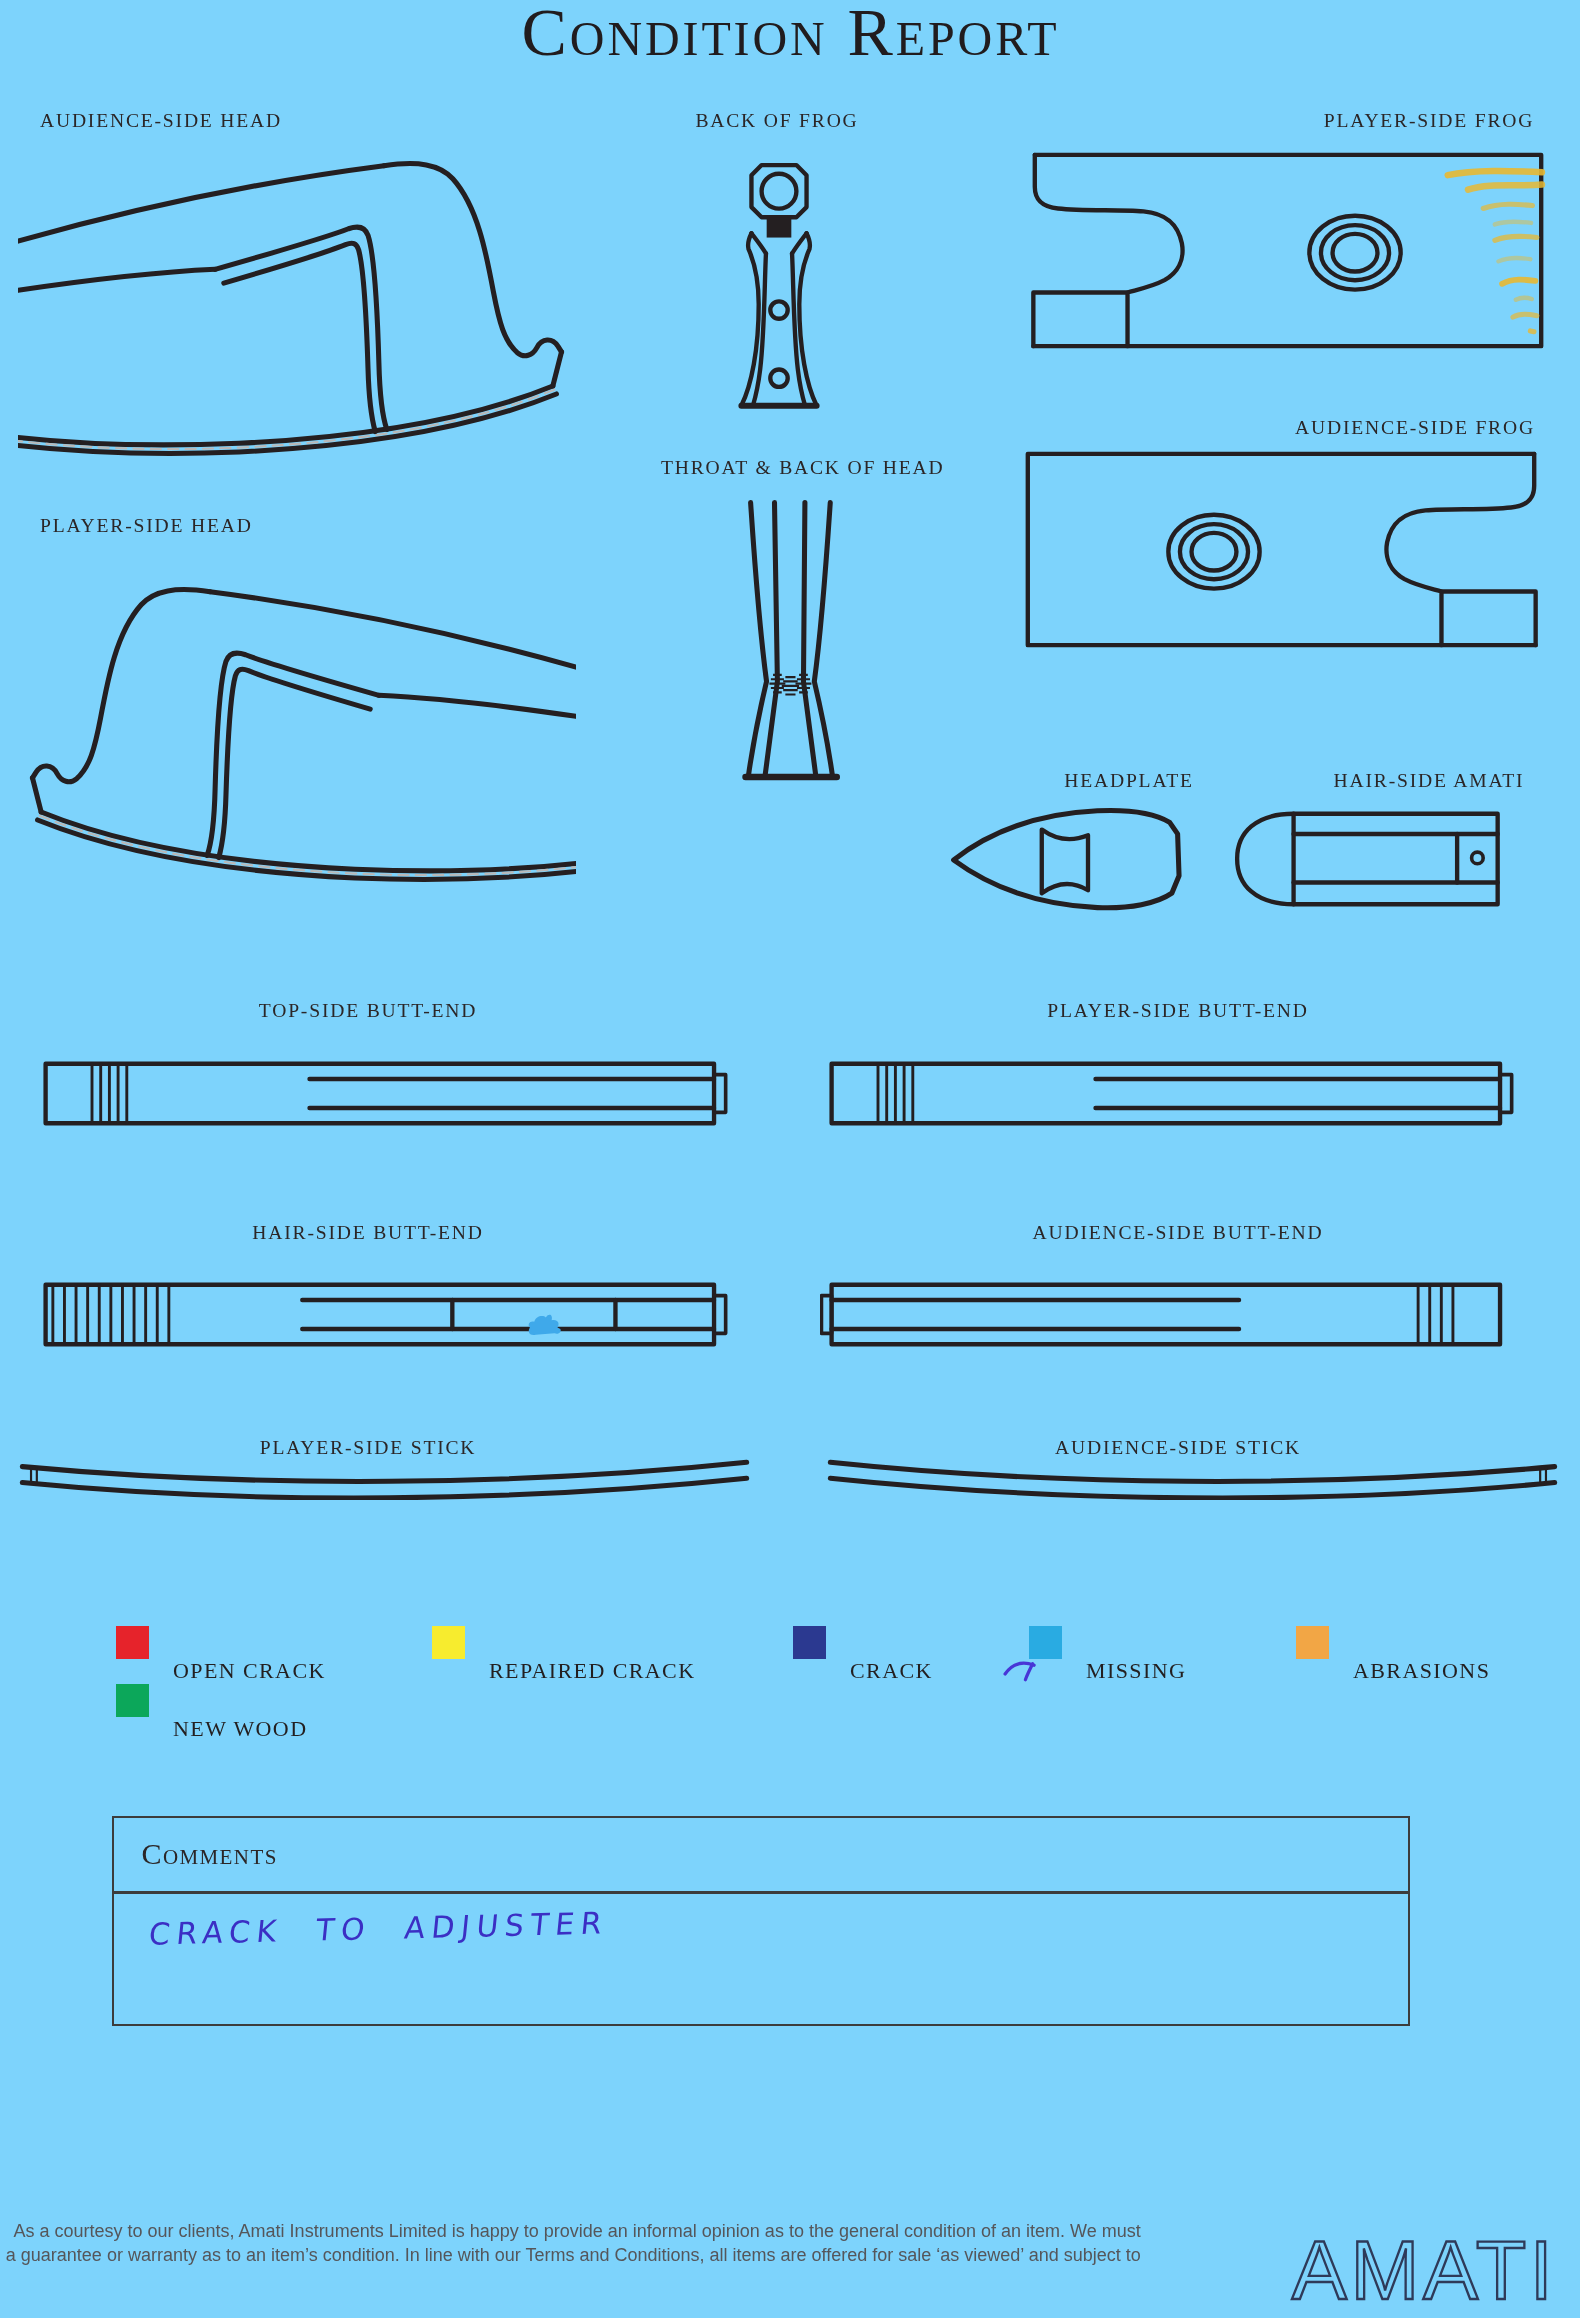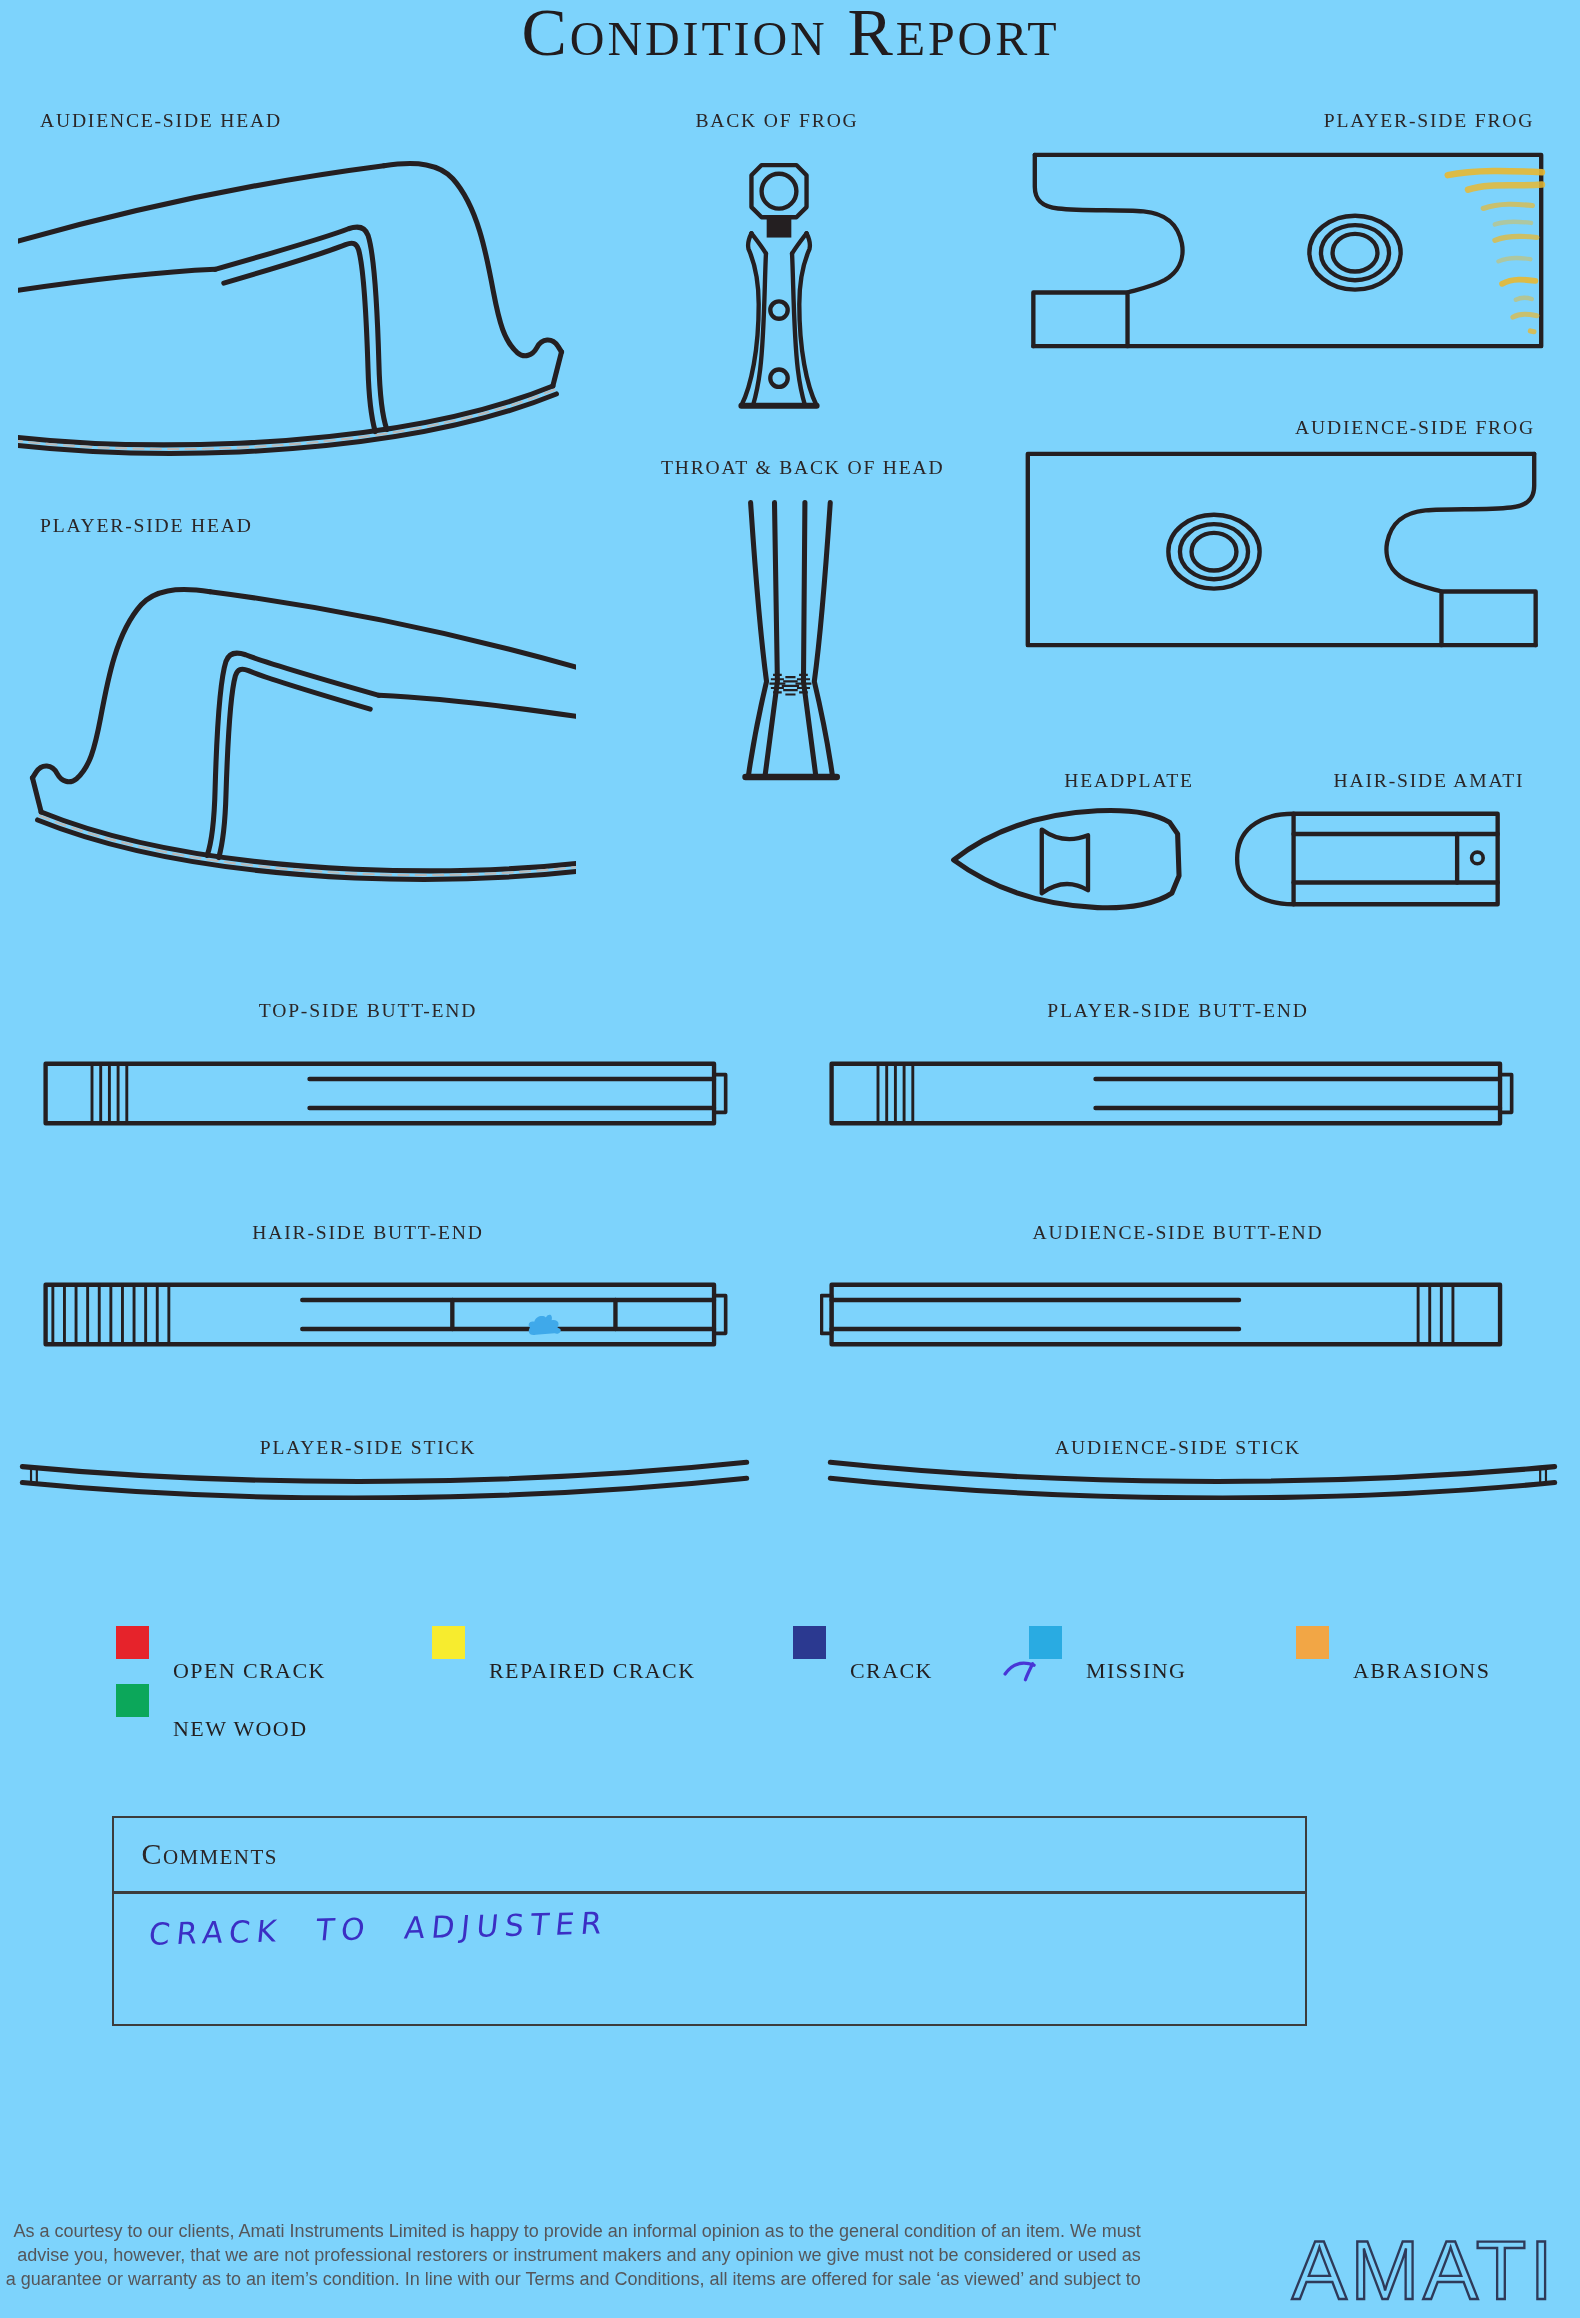--- a/index.html
+++ b/index.html
@@ -11,21 +11,21 @@
        font-family:"Liberation Serif",serif;}
   .lbl.c{transform:translateX(-50%);}
   svg.art{position:absolute;}
   .ln{fill:none;stroke:#241f21;stroke-width:6;stroke-linecap:round;stroke-linejoin:round;}
   .ln7{fill:none;stroke:#241f21;stroke-width:7;stroke-linecap:round;stroke-linejoin:round;}
   .thin{stroke-width:4;}
   .dash{fill:none;stroke:#b9b9b9;stroke-width:3;stroke-dasharray:14 10;}
   .legend-item{position:absolute;height:33px;}
   .legend-sq{position:absolute;width:33px;height:33px;}
   .legend-lb{position:absolute;left:57px;top:3.6px;font-size:22px;letter-spacing:1.4px;white-space:nowrap;margin-top:28px;}
-  .comments-box{position:absolute;left:112px;top:1816px;width:1195px;height:210px;
+  .comments-box{position:absolute;left:112px;top:1816px;width:1298px;height:210px;
                 border:2.2px solid #3c3c3c;box-sizing:border-box;}
   .comments-divider{position:absolute;left:0;top:73px;width:100%;height:2.9px;background:#3c3c3c;}
   .comments-header{position:absolute;left:27.5px;top:19px;font-size:30px;font-variant:small-caps;
                    letter-spacing:1.4px;color:#2b2627;}
   .handwriting{position:absolute;left:35px;top:93px;font-family:"DejaVu Sans",sans-serif;
                font-size:30px;letter-spacing:6.5px;word-spacing:17.4px;color:#3b2fc4;
                transform:rotate(-1.4deg) skewX(-7deg);white-space:nowrap;}
   .footer-text{position:absolute;left:5.8px;top:2219px;font-family:"Liberation Sans",sans-serif;
                font-size:18px;line-height:24px;color:#55565a;text-align:right;}
 </style>
@@ -241,21 +241,20 @@
   </svg>
 
   <div class="comments-box">
     <div class="comments-header">Comments</div>
     <div class="comments-divider"></div>
     <div class="handwriting">CRACK TO ADJUSTER</div>
   </div>
 
   <div class="footer-text">
     <div>As a courtesy to our clients, Amati Instruments Limited is happy to provide an informal opinion as to the general condition of an item. We must</div>
-    <div>advise you, however, that we are not professional restorers or instrument makers and any opinion we give must not be considered or used as</div>
     <div>a guarantee or warranty as to an item’s condition. In line with our Terms and Conditions, all items are offered for sale ‘as viewed’ and subject to</div>
   </div>
 
   <svg class="art" style="left:1274px;top:2224px" width="301" height="91" viewBox="0 0 415 125">
     <text x="207" y="103" text-anchor="middle" font-family="Liberation Sans, sans-serif" font-size="114" letter-spacing="5" fill="none" stroke="#2e3a59" stroke-width="3.2">AMATI</text>
   </svg>
 
 </div>
 
 

